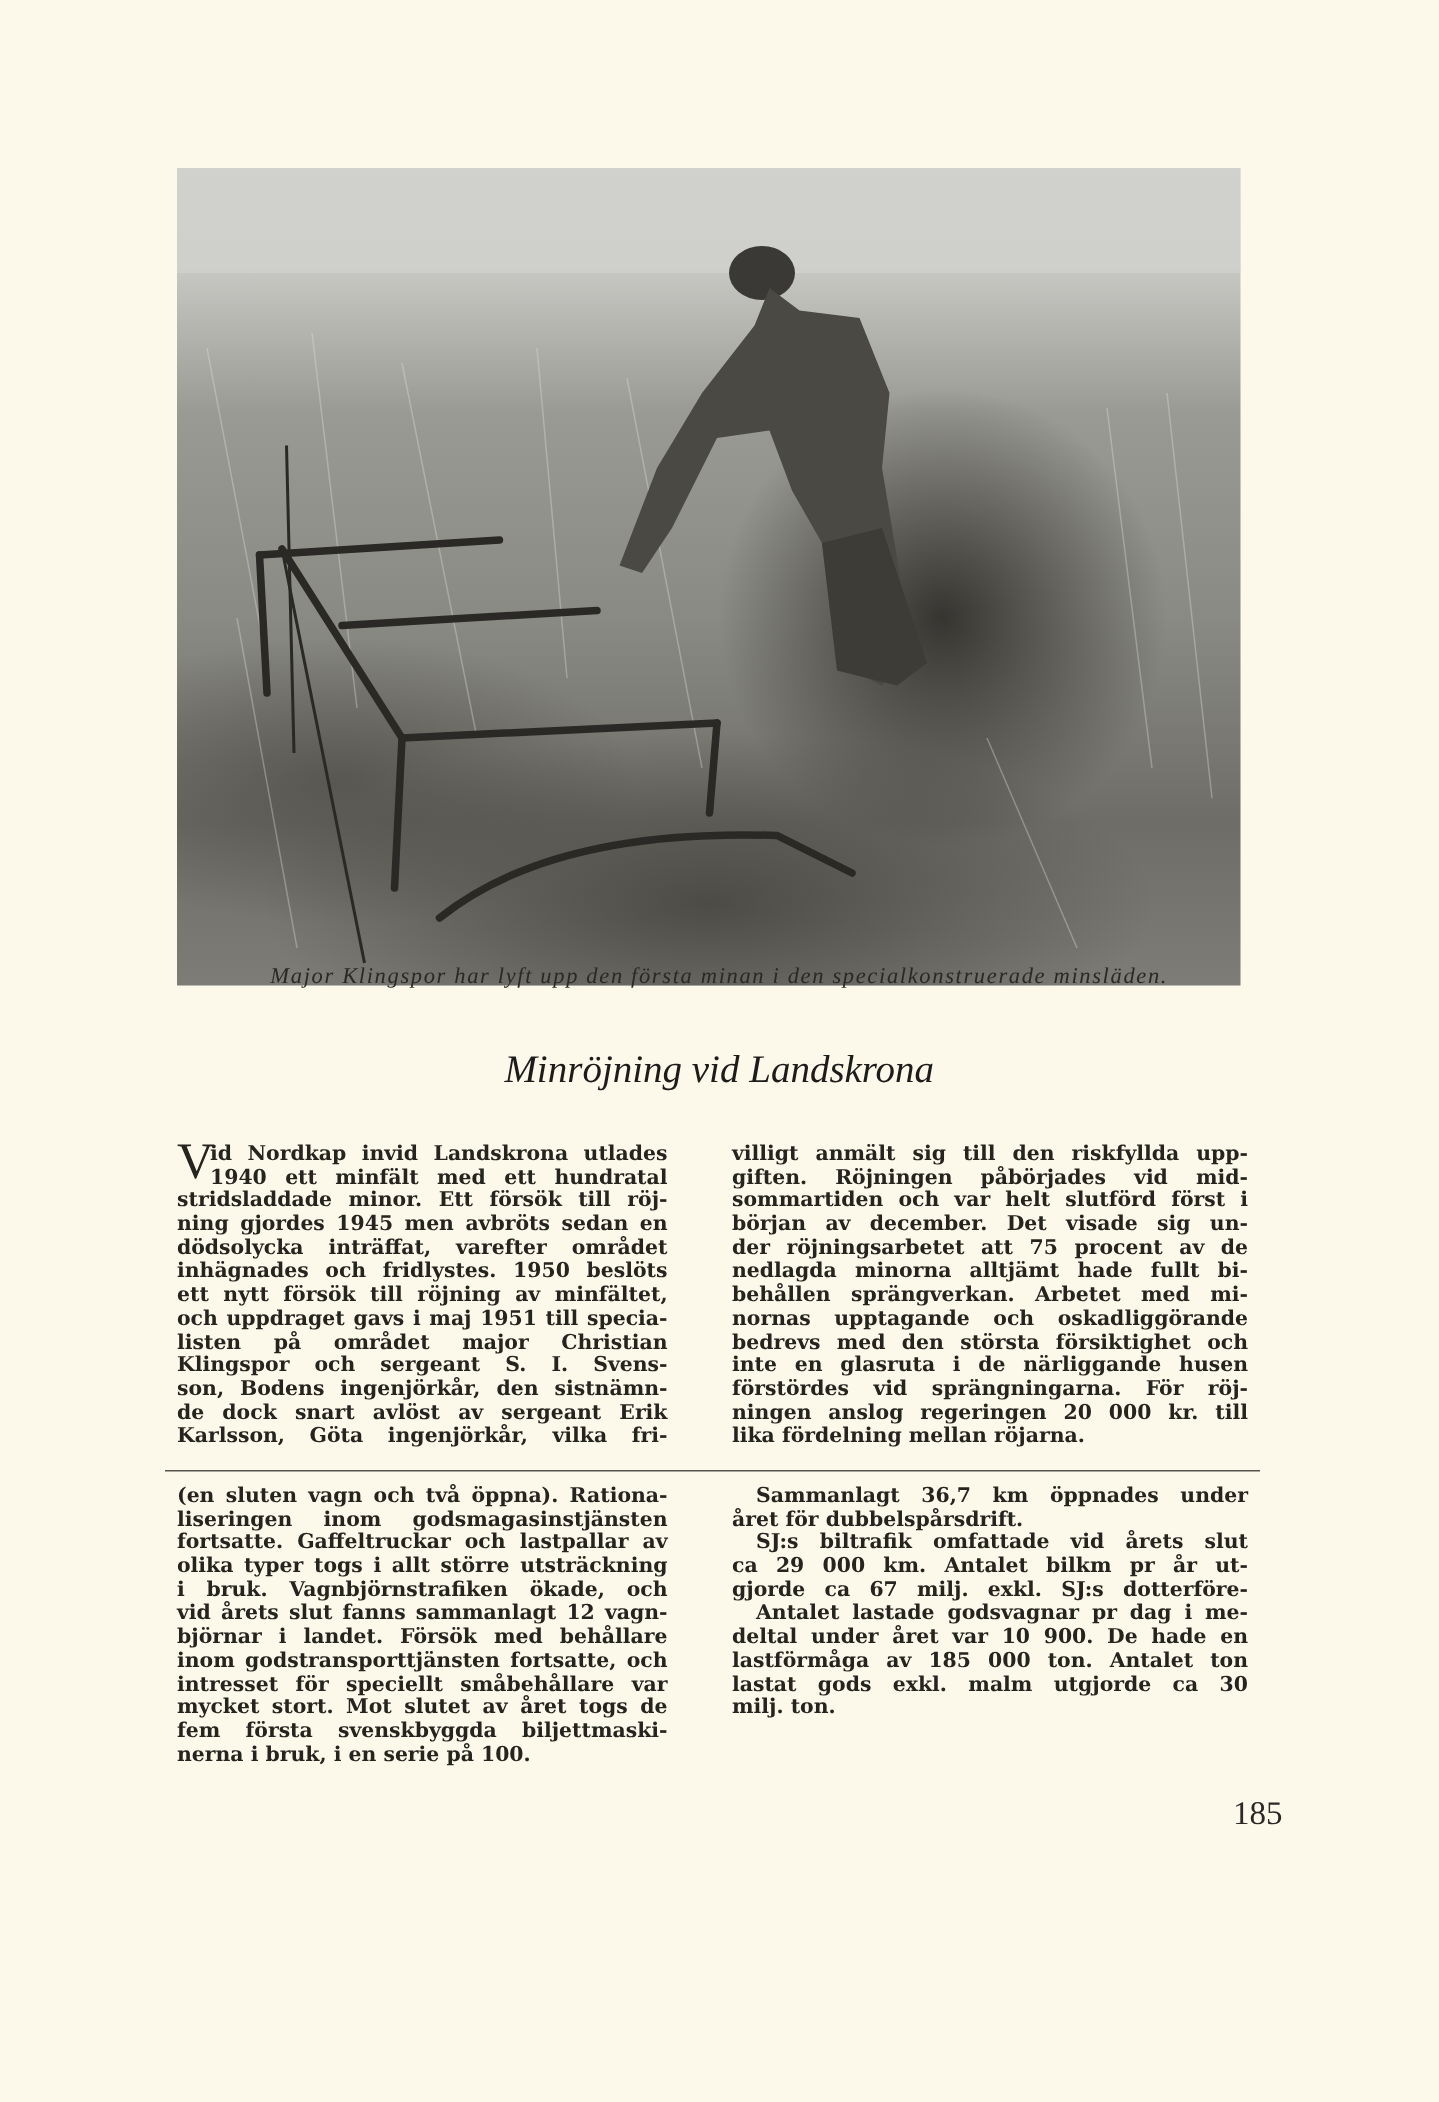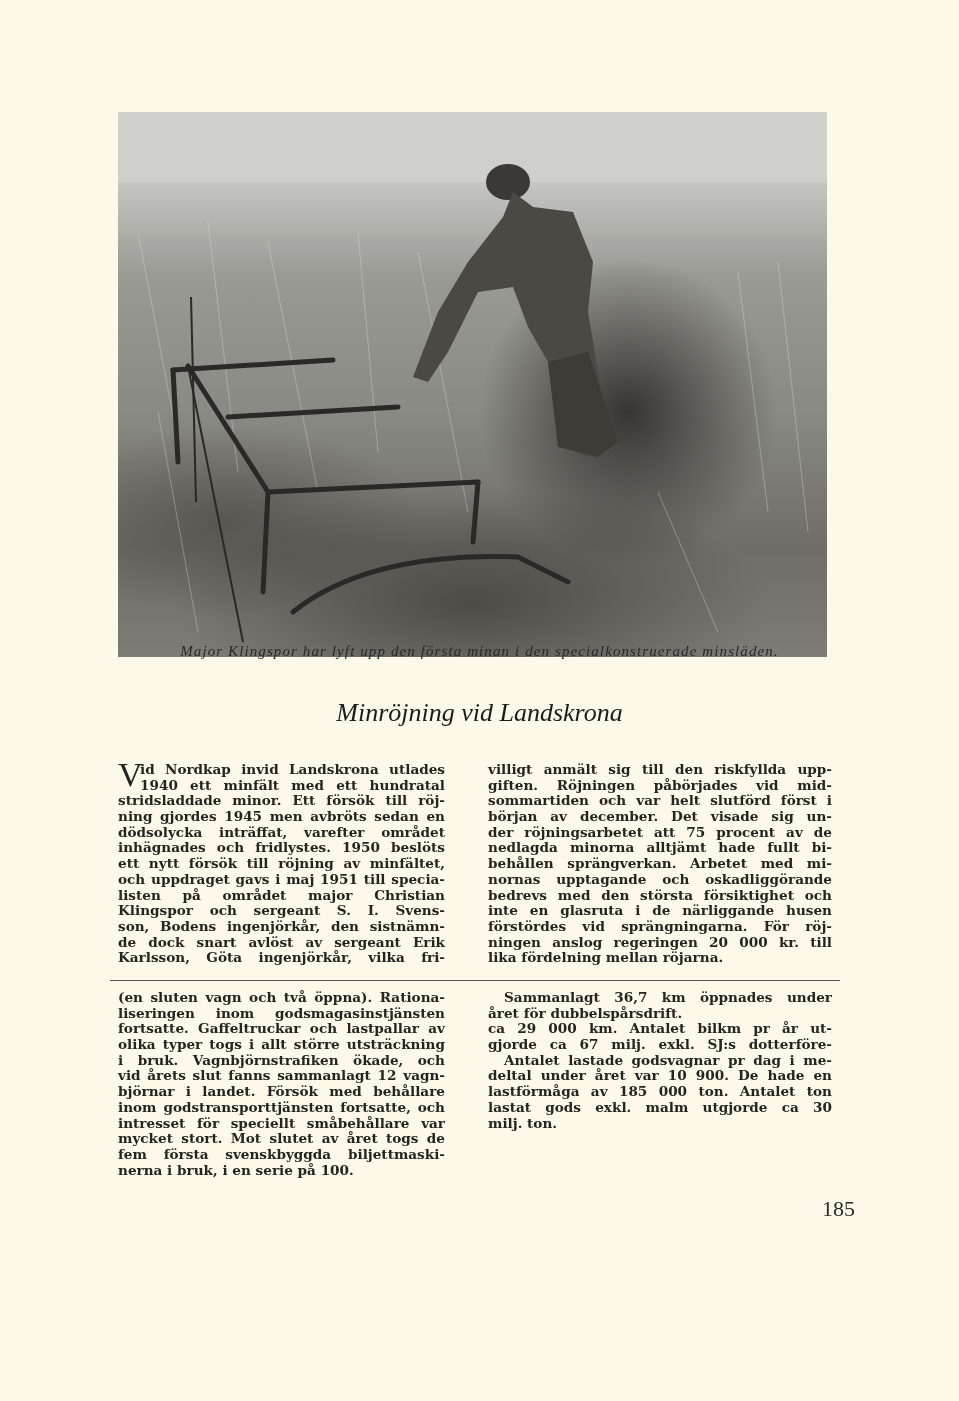--- a/index.html
+++ b/index.html
@@ -145,20 +145,21 @@
   <span class="line">inom godstransporttjänsten fortsatte, och</span>
   <span class="line">intresset för speciellt småbehållare var</span>
   <span class="line">mycket stort. Mot slutet av året togs de</span>
   <span class="line">fem första svenskbyggda biljettmaski-</span>
   <span class="line last">nerna i bruk, i en serie på 100.</span>
 </div>
 
 <div class="col col-b2">
   <span class="line" style="padding-left:16px">Sammanlagt 36,7 km öppnades under</span>
   <span class="line last">året för dubbelspårsdrift.</span>
+  <span class="line" style="padding-left:16px">SJ:s biltrafik omfattade vid årets slut</span>
   <span class="line">ca 29 000 km. Antalet bilkm pr år ut-</span>
   <span class="line">gjorde ca 67 milj. exkl. SJ:s dotterföre-</span>
   <span class="line" style="padding-left:16px">Antalet lastade godsvagnar pr dag i me-</span>
   <span class="line">deltal under året var 10 900. De hade en</span>
   <span class="line">lastförmåga av 185 000 ton. Antalet ton</span>
   <span class="line">lastat gods exkl. malm utgjorde ca 30</span>
   <span class="line last">milj. ton.</span>
 </div>
 
 <div class="page-number">185</div>

